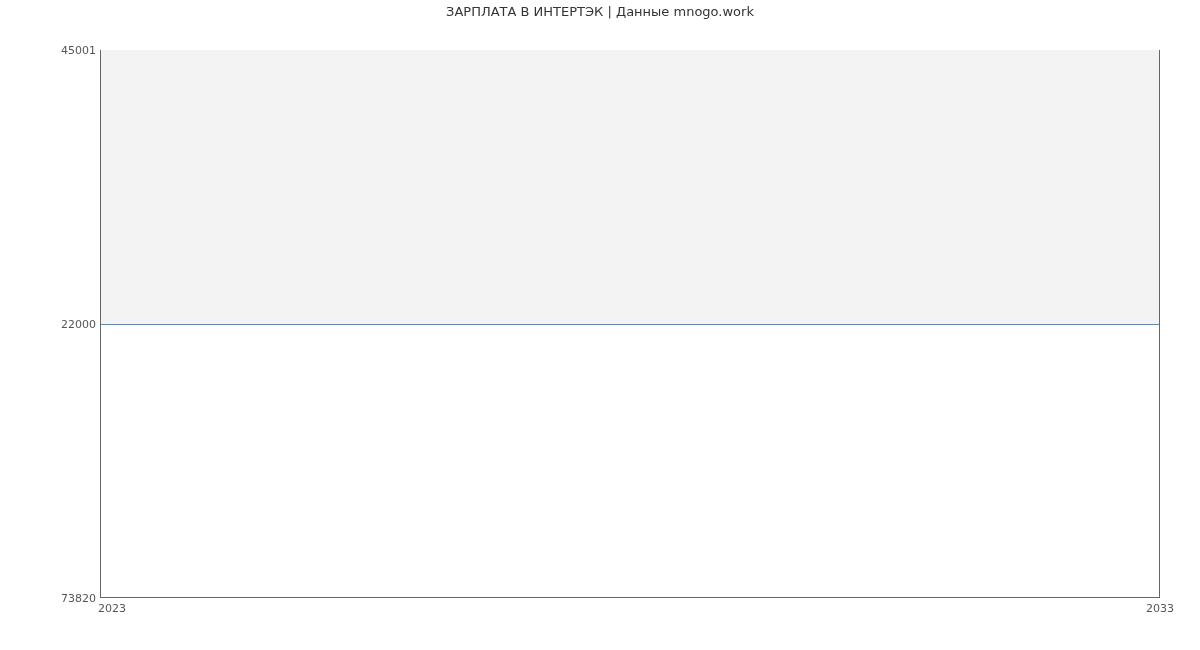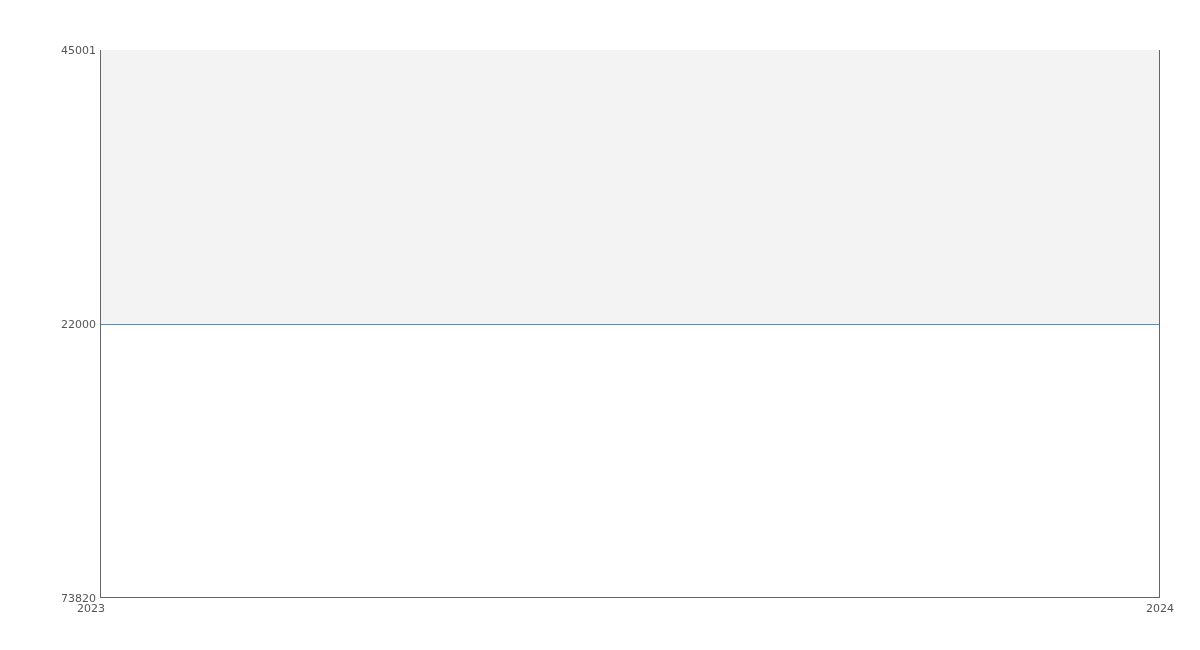--- a/index.html
+++ b/index.html
@@ -69,26 +69,27 @@
     color: #555555;
     transform: translateX(-50%);
     white-space: nowrap;
   }
 </style>
 </head>
 <body>
 
 <div class="chart-wrap">
 
+  <div class="title">ЗАРПЛАТА В ИНТЕРТЭК | Данные mnogo.work</div>
 
   <div class="plot-area">
     <div class="upper-fill"></div>
     <div class="midline"></div>
   </div>
 
   <div class="ytick" style="top:50px;">45001</div>
   <div class="ytick" style="top:324px;">22000</div>
   <div class="ytick" style="top:598px;">73820</div>
 
-  <div class="xtick" style="left:91px;text-align:right;">2023</div>
-  <div class="xtick" style="left:1160px;">2024</div>
+  <div class="xtick" style="left:112px;text-align:right;">2023</div>
+  <div class="xtick" style="left:1160px;">2033</div>
 
 </div>
 
 </body></html>

